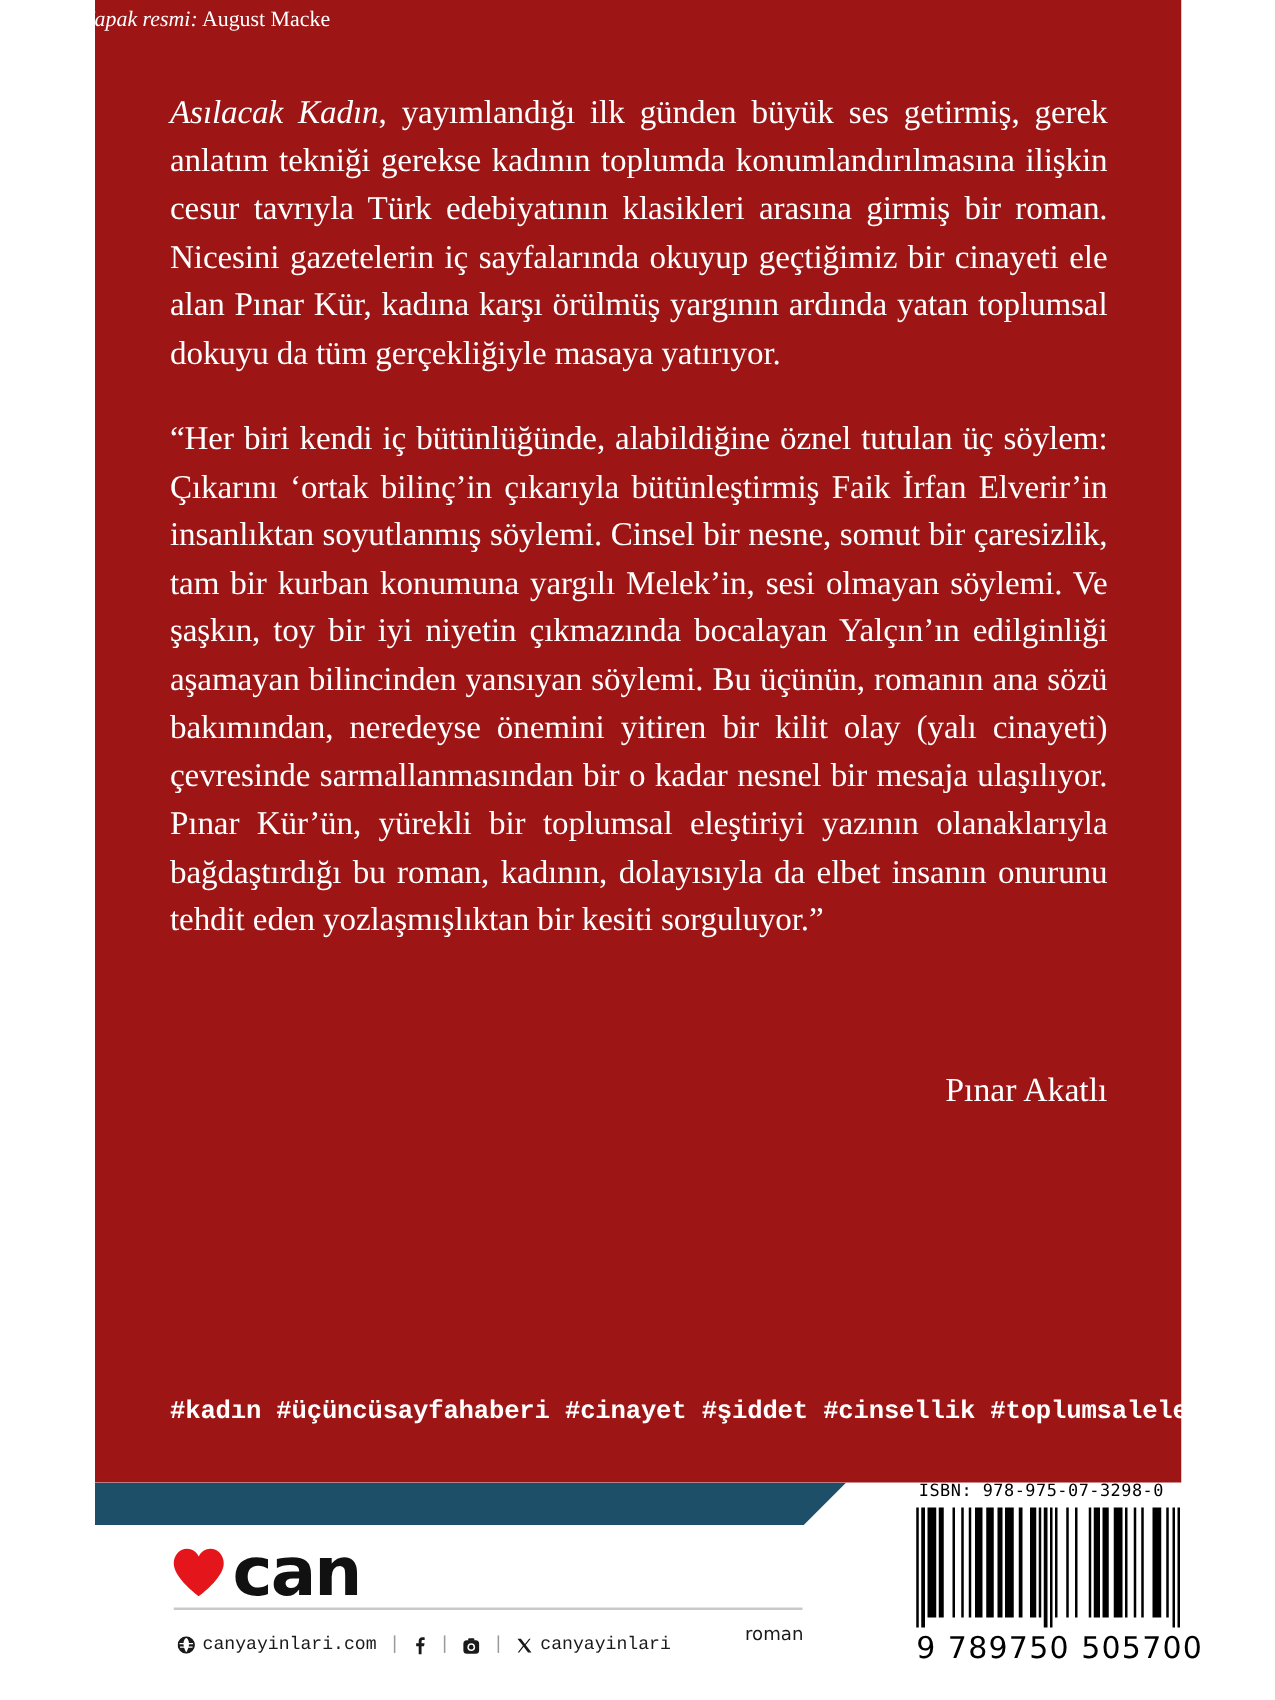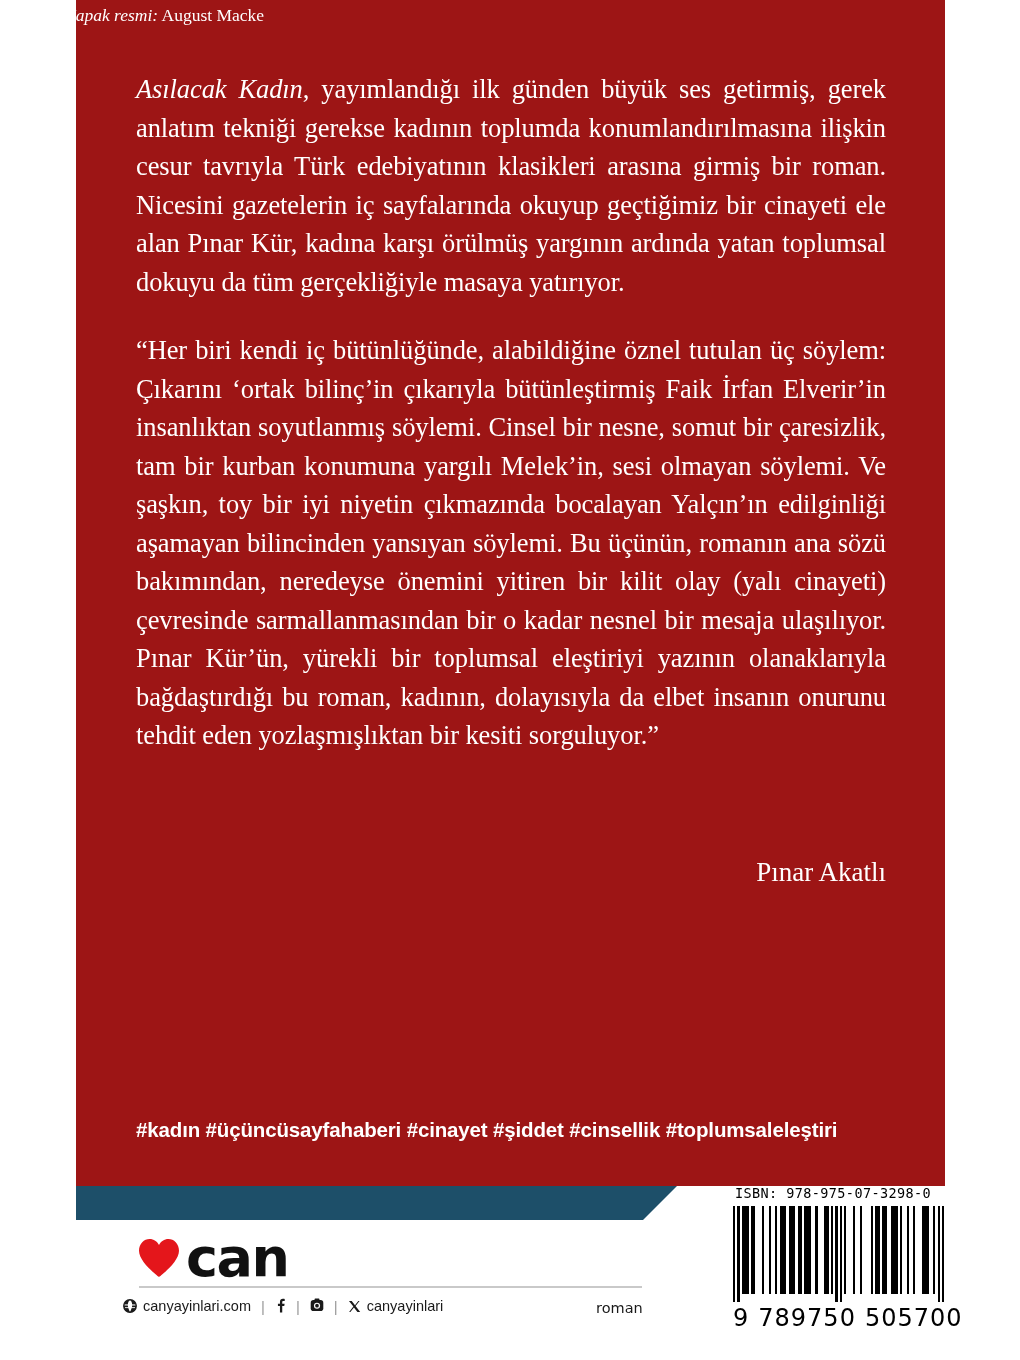--- a/index.html
+++ b/index.html
@@ -56,21 +56,21 @@
     font-size: 27px;
     line-height: 34px;
   }
 
   #hashtags {
     position: absolute;
     left: 60px;
     top: 1118px;
     width: 760px;
     color: #ffffff;
-    font-family: Liberation Sans, sans-serif;
+    font-family: Liberation Mono, monospace;
     font-weight: bold;
     font-size: 20.5px;
     letter-spacing: -0.15px;
     white-space: nowrap;
   }
 
   
   #credit-band {
     position: absolute;
     left: 76px;
@@ -124,27 +124,27 @@
   #footer-rule {
     position: absolute;
     left: 139px;
     top: 1286px;
     width: 503px;
     height: 2px;
     background: #c9c9c9;
   }
   #footer-bar {
     position: absolute;
-    left: 123px;
+    left: 142px;
     top: 1298px;
     width: 510px;
     height: 26px;
     display: flex;
-    align-items: flex-start;
-    font-family: Liberation Sans, sans-serif;
+    align-items: flex-end;
+    font-family: Liberation Mono, monospace;
     font-size: 14.5px;
     color: #1a1a1a;
   }
   #footer-bar .sep {
     color: #9a9a9a;
     margin: 0 10px;
     font-size: 15px;
   }
   .fi { display: inline-flex; align-items: center; }
   .fi .glyph { margin-right: 6px; display: inline-flex; }

